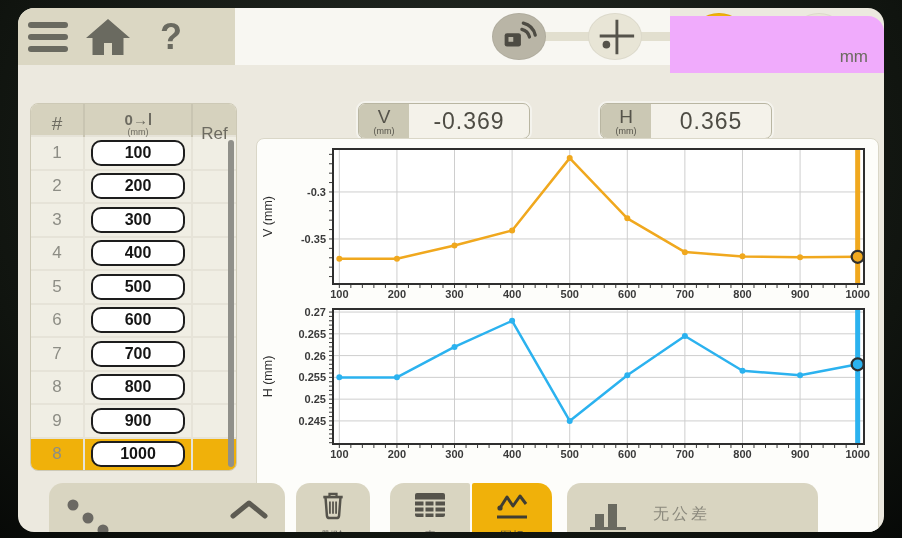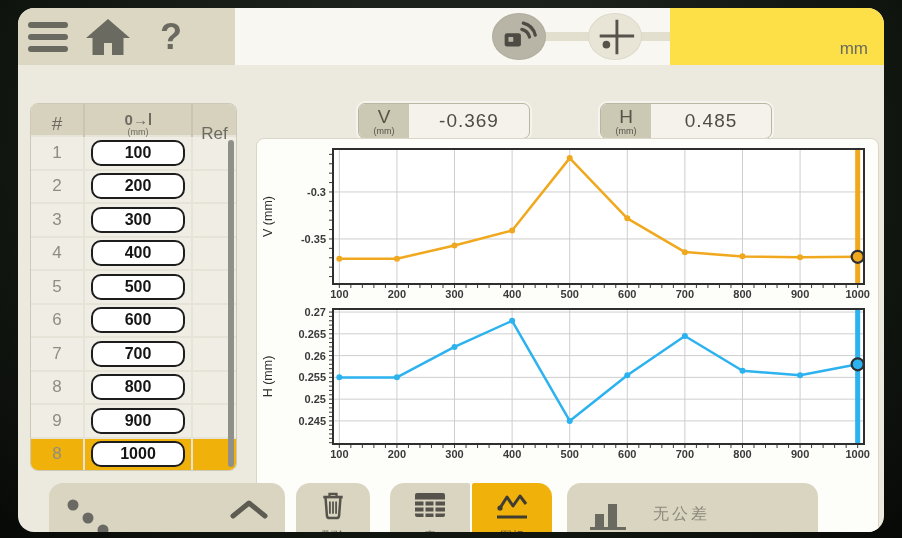--- a/index.html
+++ b/index.html
@@ -6,21 +6,21 @@
   body { font-family:"Liberation Sans","DejaVu Sans",sans-serif; }
   .stage { position:relative; width:902px; height:538px; overflow:hidden;
            background:radial-gradient(ellipse at 50% 30%, #262c26 0%, #10140f 75%, #070907 100%); }
   .window { position:absolute; left:18px; top:8px; width:866px; height:524px;
             background:#ece9df; border-radius:16px; overflow:hidden; }
 
   
   .tb-left  { position:absolute; left:0; top:0; width:217px; height:57px; background:#dbd7c3;
               border-radius:16px 0 0 0; display:flex; align-items:center; }
   .tb-center{ position:absolute; left:217px; top:0; width:435px; height:57px; background:#f8f7f2; }
-  .tb-right { position:absolute; left:652px; top:0; width:214px; height:57px; background:#fde047;
+  .tb-right { position:absolute; left:652px; top:8px; width:214px; height:57px; background:#f0abfc;
               border-radius:0 16px 0 0; }
   .unit-label { position:absolute; right:16px; bottom:6px; font-size:17px; color:#6b6b60; }
   .hamburger { margin-left:10px; width:40px; display:flex; flex-direction:column; gap:6px; cursor:pointer; }
   .hamburger span { display:block; height:6px; border-radius:3px; background:#6a6a60; }
   .home-btn { margin-left:16px; cursor:pointer; }
   .help-btn { margin-left:28px; font-size:36px; font-weight:bold; color:#6a6a60; cursor:pointer; }
 
   .step-line { position:absolute; left:284px; top:24px; width:300px; height:9px; background:#e2dfcf; }
   .step { position:absolute; top:5px; width:54px; height:47px; border-radius:50%;
           display:flex; align-items:center; justify-content:center; cursor:pointer;
@@ -60,21 +60,21 @@
   
   .readout { position:absolute; top:95px; width:172px; height:36px; display:flex;
              border:1px solid #b9b6a2; border-radius:7px; overflow:hidden; background:#f4f2ea;
              box-shadow:0 0 0 2px rgba(255,255,255,0.45); }
   .ro-v { left:340px; } .ro-h { left:582px; }
   .ro-label { width:50px; background:#cbc8b4; display:flex; flex-direction:column; align-items:center;
               justify-content:center; line-height:1; color:#56544b; }
   .ro-label .big { font-size:19px; }
   .ro-label .sm  { font-size:9px; margin-top:1px; }
   .ro-value { flex:1; display:flex; align-items:center; justify-content:center;
-              font-size:19px; color:#4e4c44; letter-spacing:1px; }
+              font-size:23px; color:#4e4c44; letter-spacing:1px; }
 
   
   .charts { position:absolute; left:238px; top:130px; width:623px; height:402px;
             background:#fdfdfa; border:1px solid #dad7c8; border-radius:8px; }
   .charts svg { position:absolute; left:0; overflow:visible; }
   .chart-v { top:2px; } .chart-h { top:162px; }
   .tick { font:bold 11px "Liberation Sans","DejaVu Sans",sans-serif; fill:#3a3a3a; }
   .axlabel { font:12.5px "Liberation Sans","DejaVu Sans",sans-serif; fill:#2e2e2e; }
 
   
@@ -242,21 +242,21 @@
         <span class="big">V</span>
           <span class="sm">(mm)</span>
       </div>
       <div class="ro-value">-0.369</div>
     </div>
     <div class="readout ro-h">
       <div class="ro-label">
         <span class="big">H</span>
           <span class="sm">(mm)</span>
       </div>
-      <div class="ro-value">0.485</div>
+      <div class="ro-value">0.365</div>
     </div>
 
     <div class="charts">
       <svg class="chart-v" width="623" height="155" viewBox="0 0 623 155">
           <rect x="76" y="8" width="531" height="135" fill="#ffffff"></rect>
           <line x1="82.3351409978308" y1="8" x2="82.3351409978308" y2="143" stroke="#cecece" stroke-width="1"></line>
           <line x1="139.92733188720172" y1="8" x2="139.92733188720172" y2="143" stroke="#cecece" stroke-width="1"></line>
           <line x1="197.51952277657267" y1="8" x2="197.51952277657267" y2="143" stroke="#cecece" stroke-width="1"></line>
           <line x1="255.1117136659436" y1="8" x2="255.1117136659436" y2="143" stroke="#cecece" stroke-width="1"></line>
           <line x1="312.7039045553146" y1="8" x2="312.7039045553146" y2="143" stroke="#cecece" stroke-width="1"></line>

